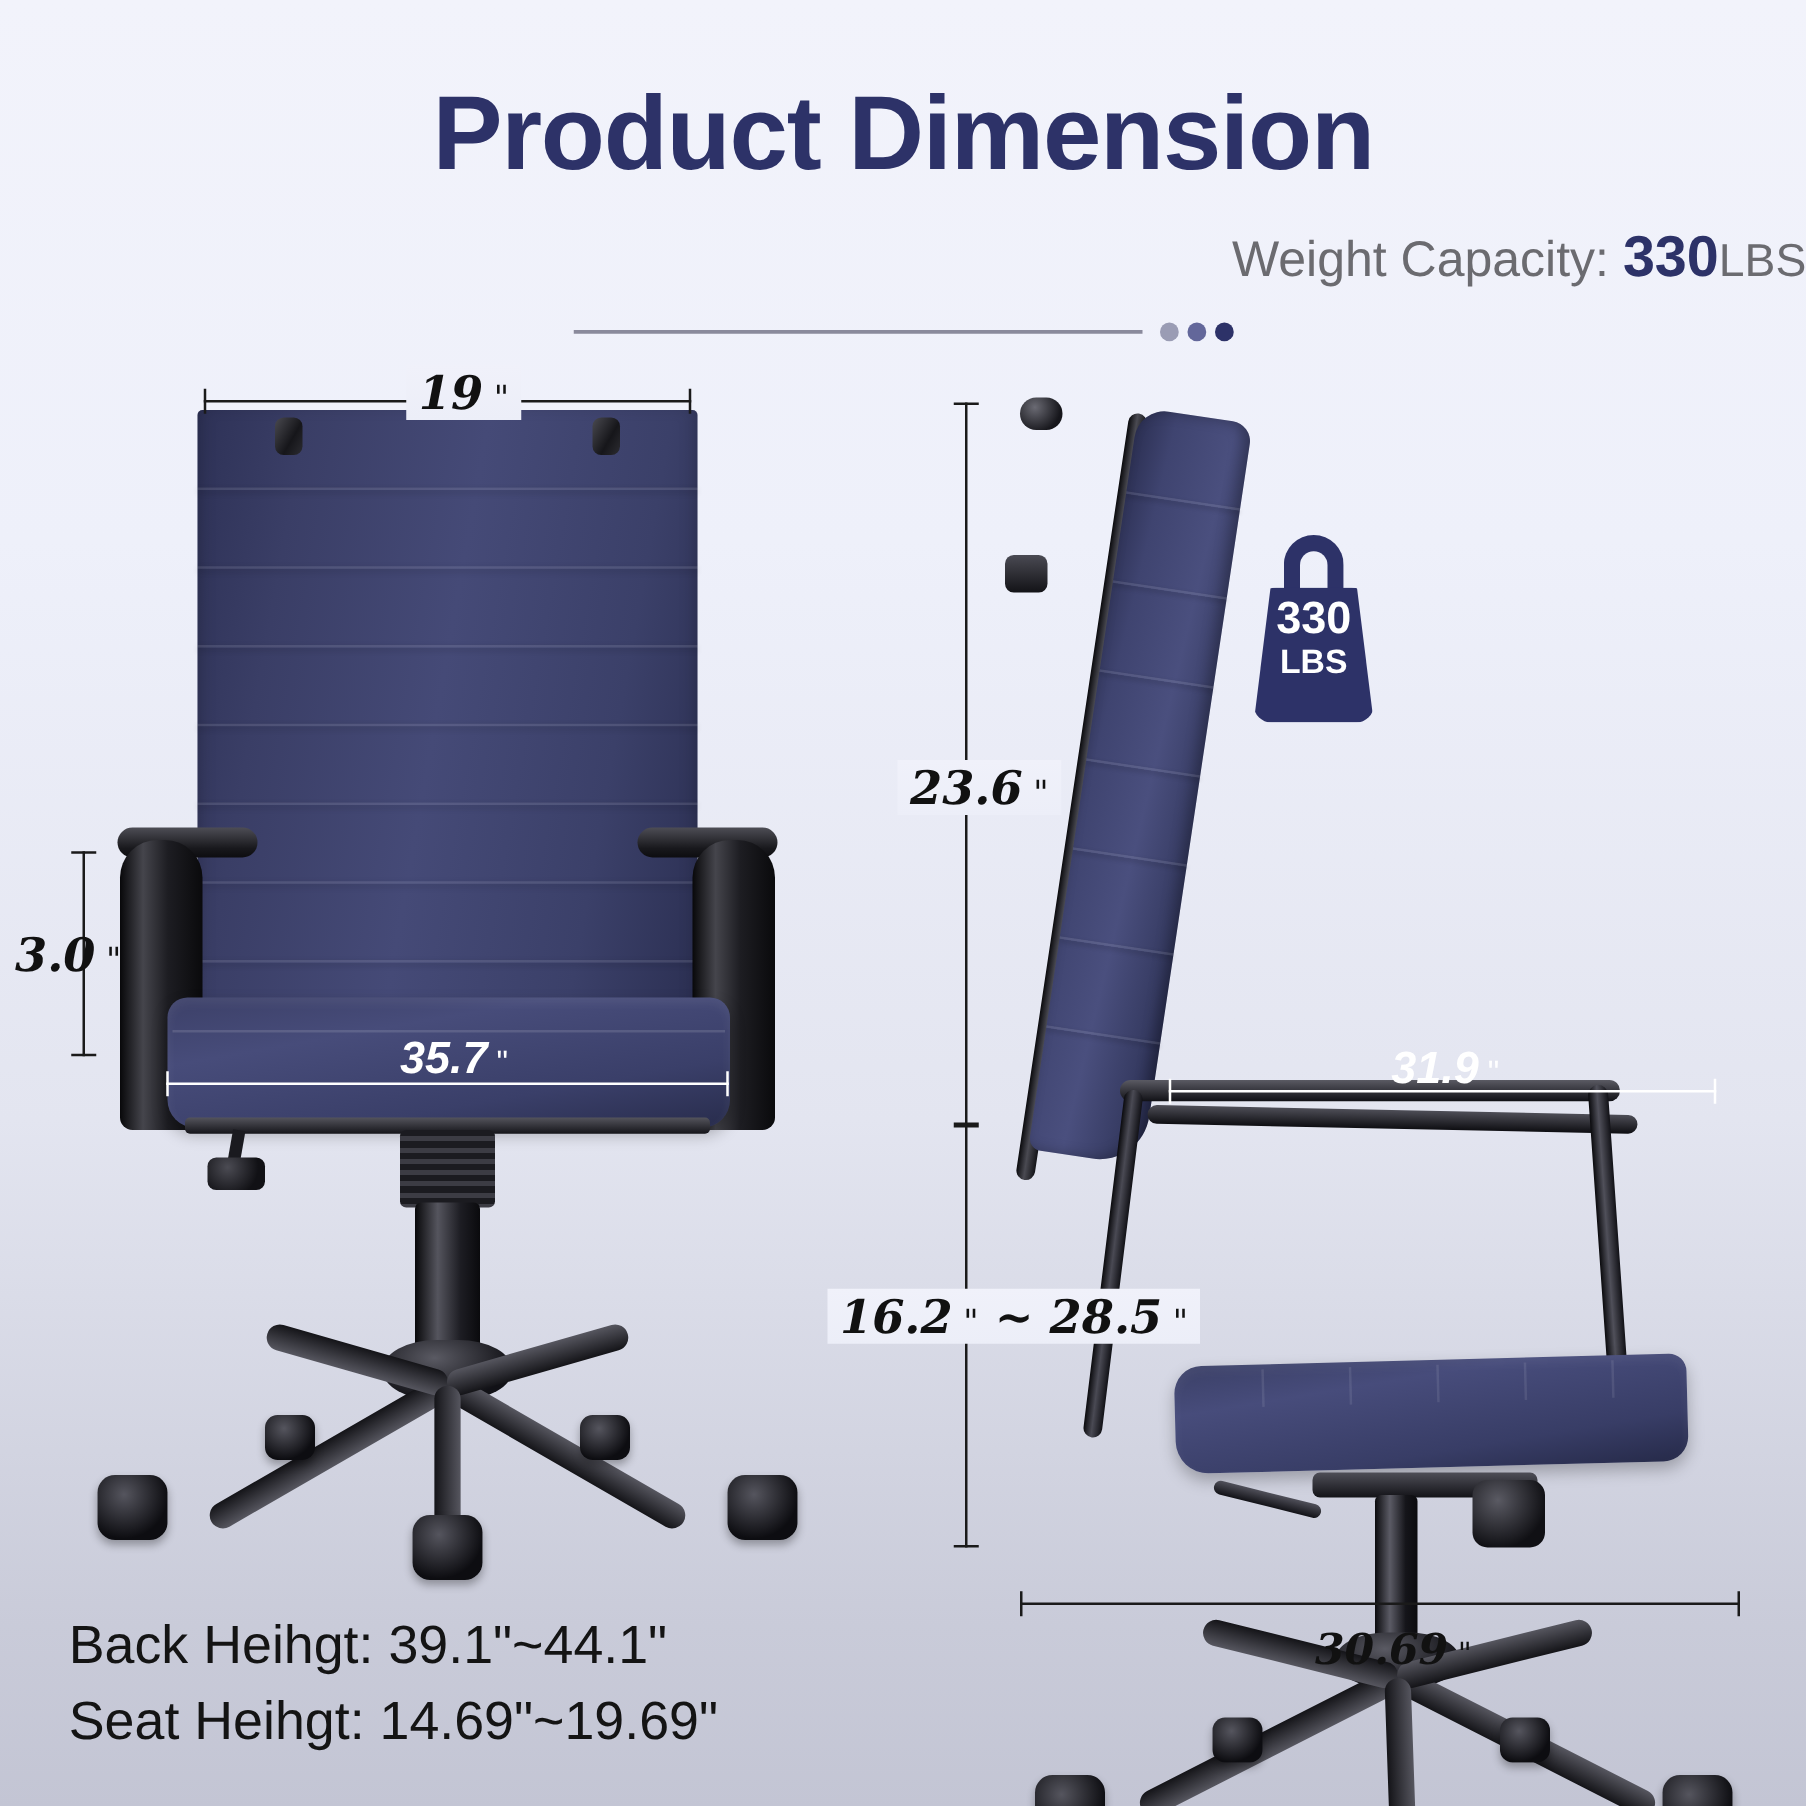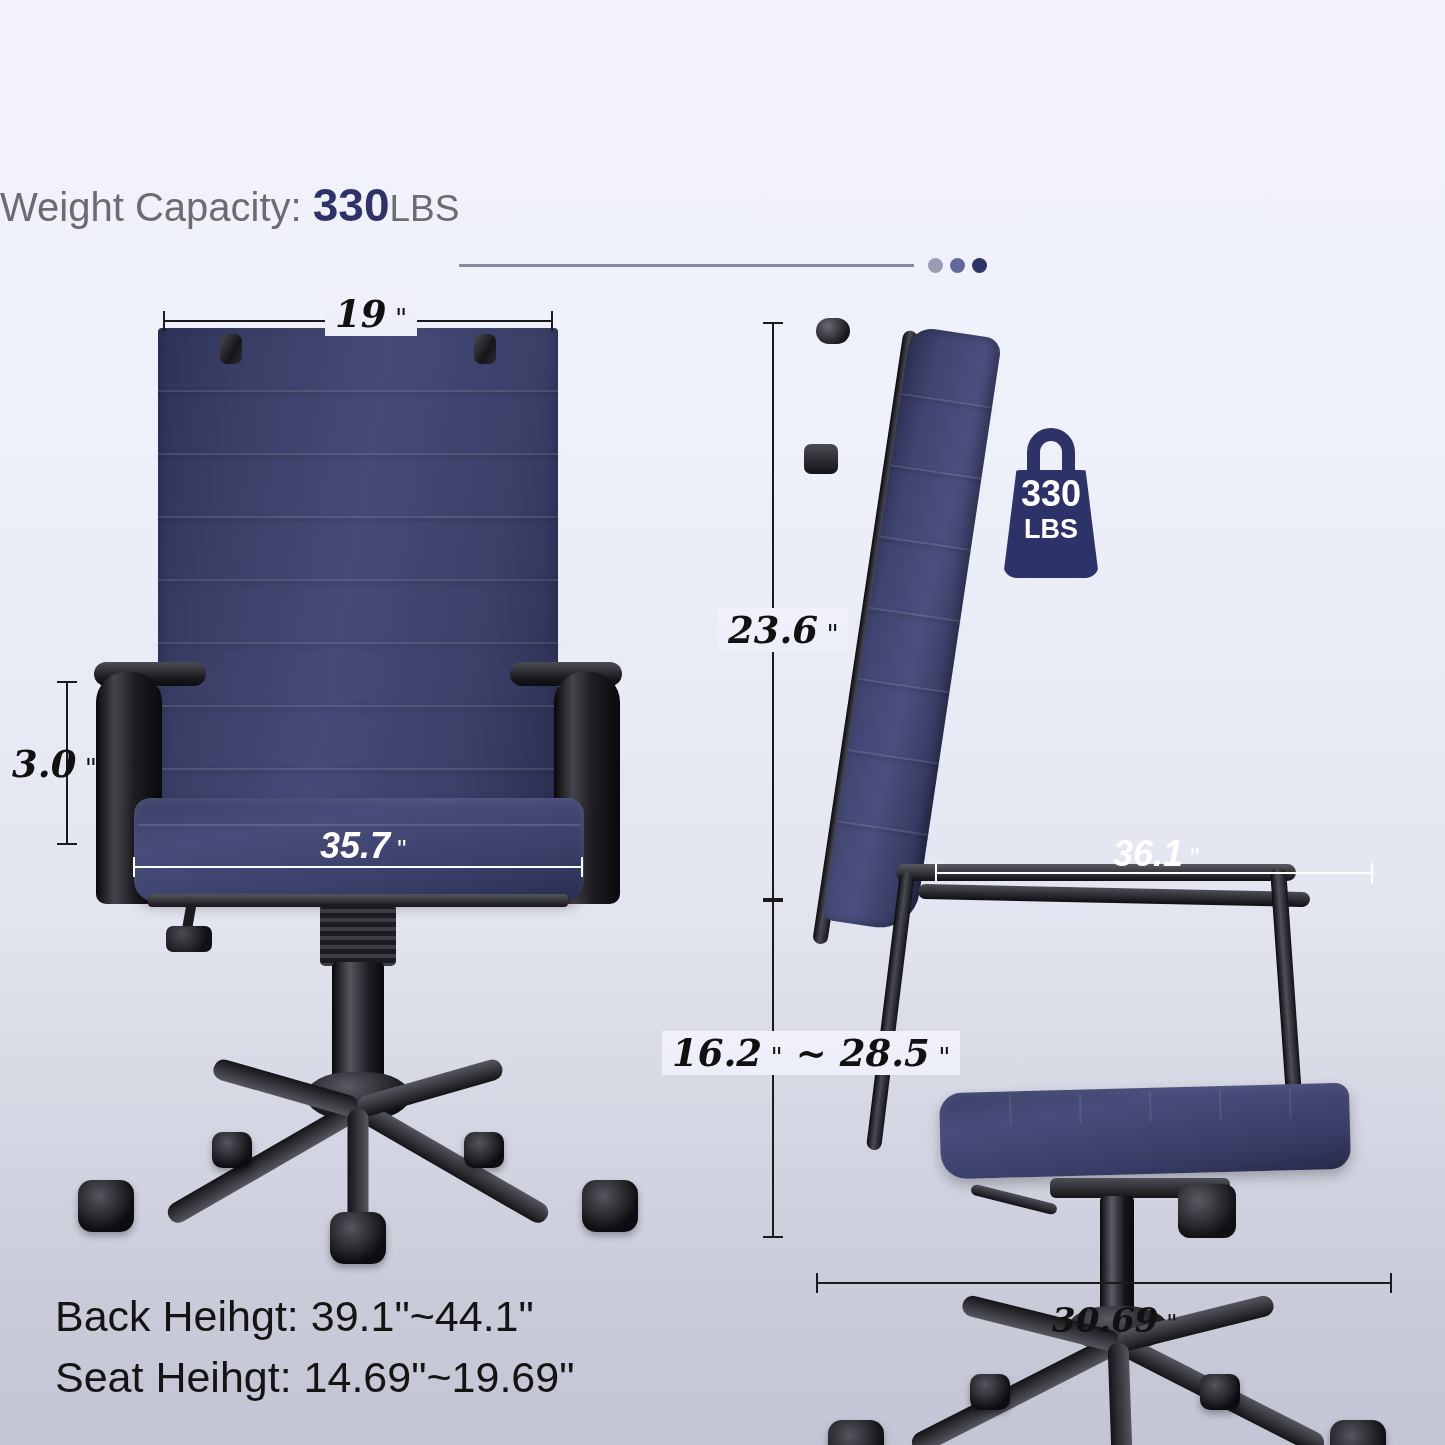--- a/index.html
+++ b/index.html
@@ -12,21 +12,21 @@
   #stage { position:absolute; inset:0; }
 
   
   .title {
     position:absolute; top:58px; left:0; width:100%;
     text-align:center; font-size:84px; font-weight:bold;
     color:#2d3268; letter-spacing:-1px; white-space:nowrap;
   }
   .subtitle {
     position:absolute; top:178px; left:0; width:100%;
-    text-align:left; font-size:40px; color:#6b6b70; white-space:nowrap;
+    text-align:right; font-size:40px; color:#6b6b70; white-space:nowrap;
   }
   .subtitle .big { font-size:46px; font-weight:bold; color:#2d3268; }
   .subtitle .lbs { font-size:37px; color:#6b6b70; }
 
   .divider-wrap { position:absolute; top:258px; left:0; width:100%; display:flex; justify-content:center; align-items:center; }
   .divider-line { width:455px; height:3px; background:#8a8a9c; }
   .dots { display:flex; gap:7px; margin-left:14px; align-items:center; }
   .dot { width:15px; height:15px; border-radius:50%; }
   .dot.d1 { background:#9a9cb4; }
   .dot.d2 { background:#63679a; }
@@ -185,20 +185,21 @@
   .badge-num { position:absolute; top:48px; left:0; width:100%; text-align:center;
                color:#fff; font-size:36px; font-weight:bold; line-height:1; }
   .badge-unit { position:absolute; top:88px; left:0; width:100%; text-align:center;
                 color:#fff; font-size:27px; font-weight:bold; line-height:1; }
 </style>
 </head>
 <body>
 
 <div id="stage">
 
+  <div class="title">Product Dimension</div>
 
   <div class="subtitle">
     <span>Weight Capacity: </span><span class="big">330</span><span class="lbs">LBS</span>
   </div>
 
   <div class="divider-wrap">
     <div class="divider-line"></div>
     <div class="dots">
       <span class="dot d1"></span>
       <span class="dot d2"></span>
@@ -318,21 +319,21 @@
 
   <div class="dimv" style="left:772px; top:900px; height:338px;"></div>
   <div class="dlabel label-chip" style="left:662px; top:1031px; font-size:37px;">
     <span>16.2</span><span class="q">&nbsp;"</span>
     <span style="font-style:normal;">~</span>
     <span>28.5</span><span class="q">&nbsp;"</span>
   </div>
 
   <div class="dimh white" style="left:935px; top:872px; width:438px;"></div>
   <div class="dlabel w" style="left:1113px; top:833px; font-size:36px; font-style:italic; font-weight:bold;">
-    <span>36.1</span><span class="q">&nbsp;"</span>
+    <span>31.9</span><span class="q">&nbsp;"</span>
   </div>
 
   <div class="dimh" style="left:816px; top:1282px; width:576px;"></div>
   <div class="dlabel" style="left:1052px; top:1300px; font-size:34px;">
     <span>30.69</span><span class="q">&nbsp;"</span>
   </div>
 
   <div class="badge">
     <div class="badge-handle"></div>
     <div class="badge-body"></div>

